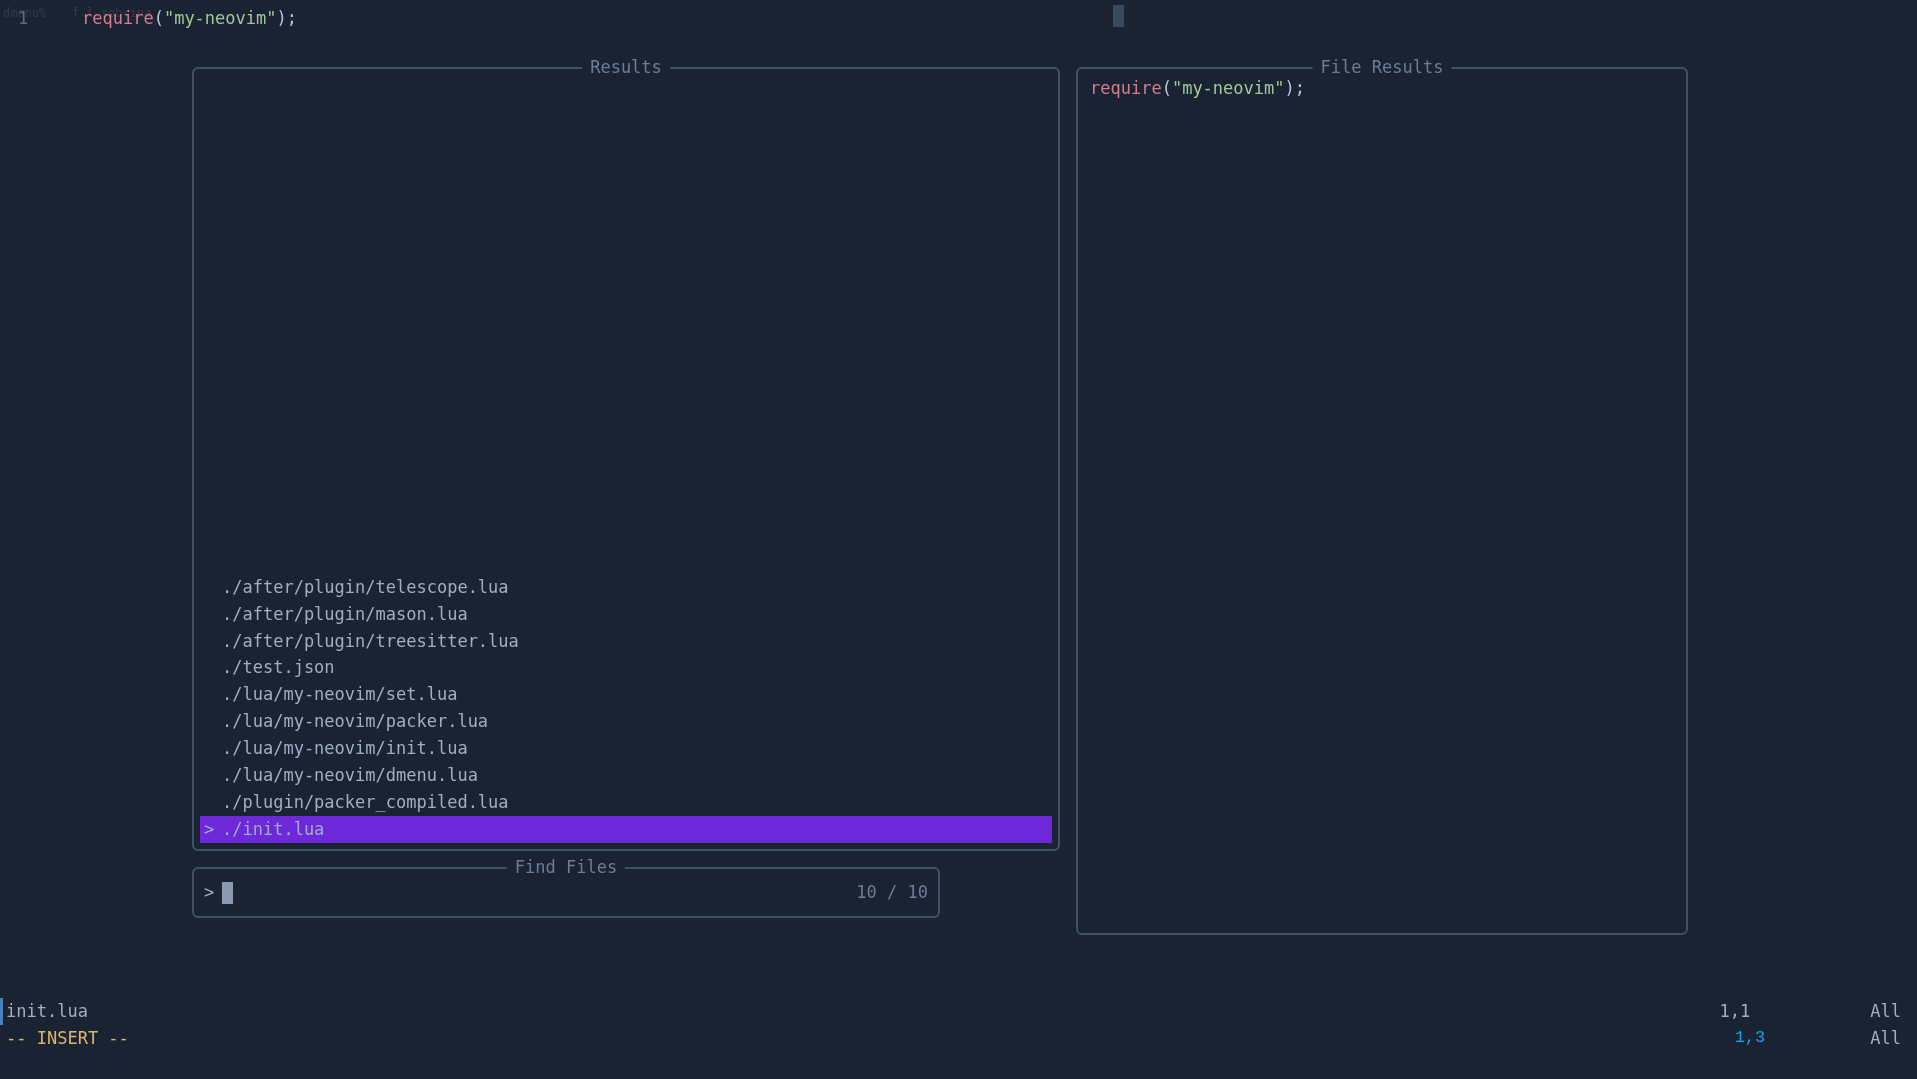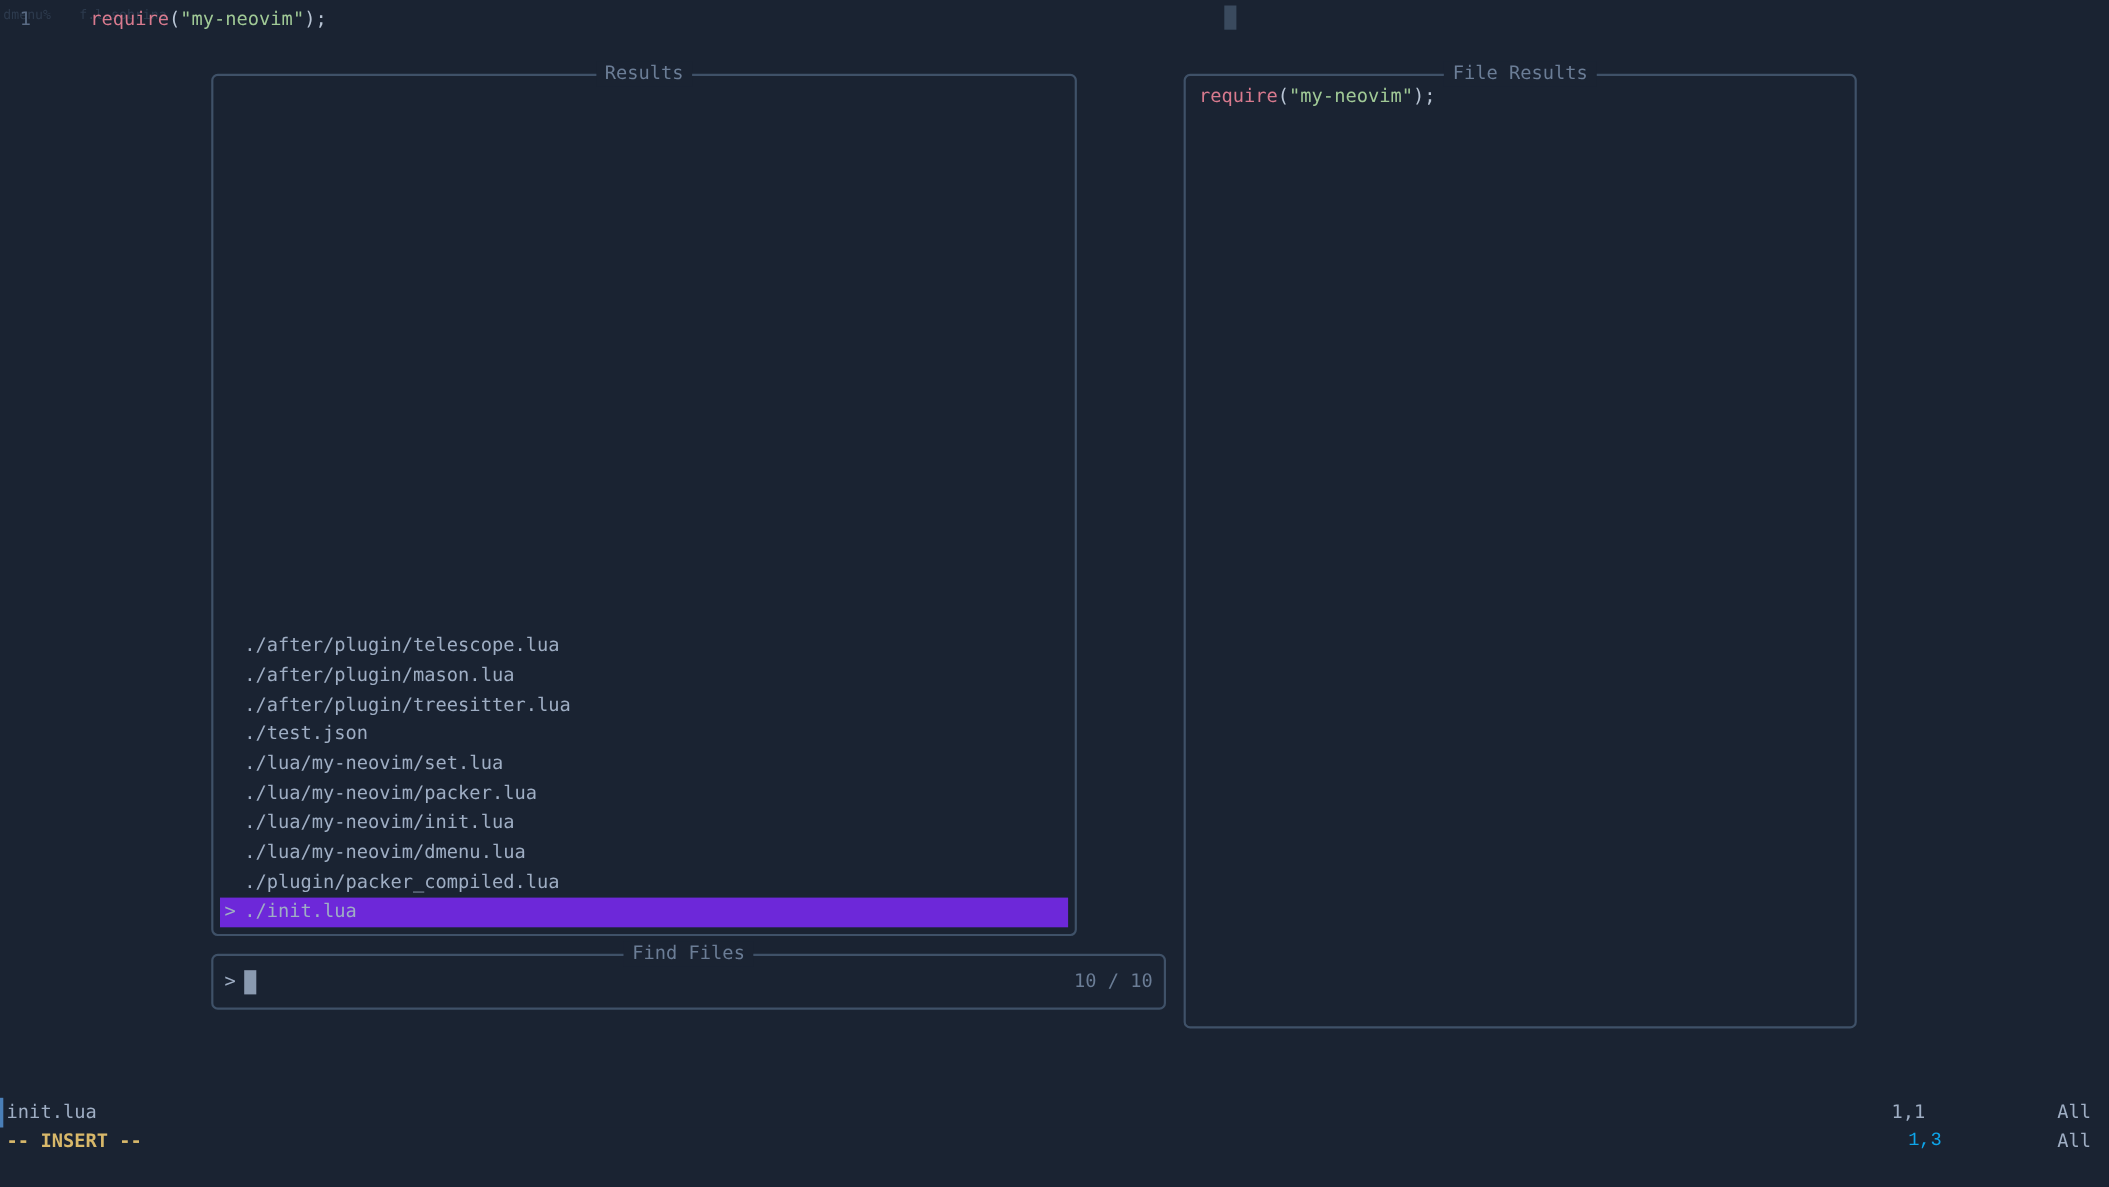--- a/index.html
+++ b/index.html
@@ -76,21 +76,21 @@
   position: absolute;
   top: -13px;
   background: #1a2332;
   color: #6b7d96;
   padding: 0 8px;
   font-size: 17px;
 }
 .results-panel {
   top: 67px;
   left: 192px;
-  width: 787px;
+  width: 868px;
   height: 784px;
 }
 .results-panel .panel-title {
   left: 50%;
   transform: translateX(-50%);
 }
 .results-list {
   position: absolute;
   bottom: 6px;
   left: 6px;
@@ -122,21 +122,21 @@
   left: 50%;
   transform: translateX(-50%);
 }
 .preview-content {
   padding: 8px 12px;
   font-size: 17px;
 }
 .prompt-panel {
   top: 867px;
   left: 192px;
-  width: 868px;
+  width: 748px;
   height: 51px;
 }
 .prompt-panel .panel-title {
   left: 50%;
   transform: translateX(-50%);
 }
 .prompt-inner {
   display: flex;
   align-items: center;
   height: 100%;
@@ -189,21 +189,21 @@
   top: 0;
   bottom: 0;
   width: 3px;
   background: #4a7fb8;
 }
 .status2 {
   bottom: 27px;
 }
 .status2 .mode {
   color: #d8b86a;
-  font-weight: bold;
+  font-weight: normal;
 }
 .status2 .right {
   margin-left: auto;
   color: #0ea5e9;
   white-space: pre;
   font-family: Liberation Mono, monospace;
 }
 .status2 .far-right {
   margin-left: 105px;
   margin-right: 10px;

